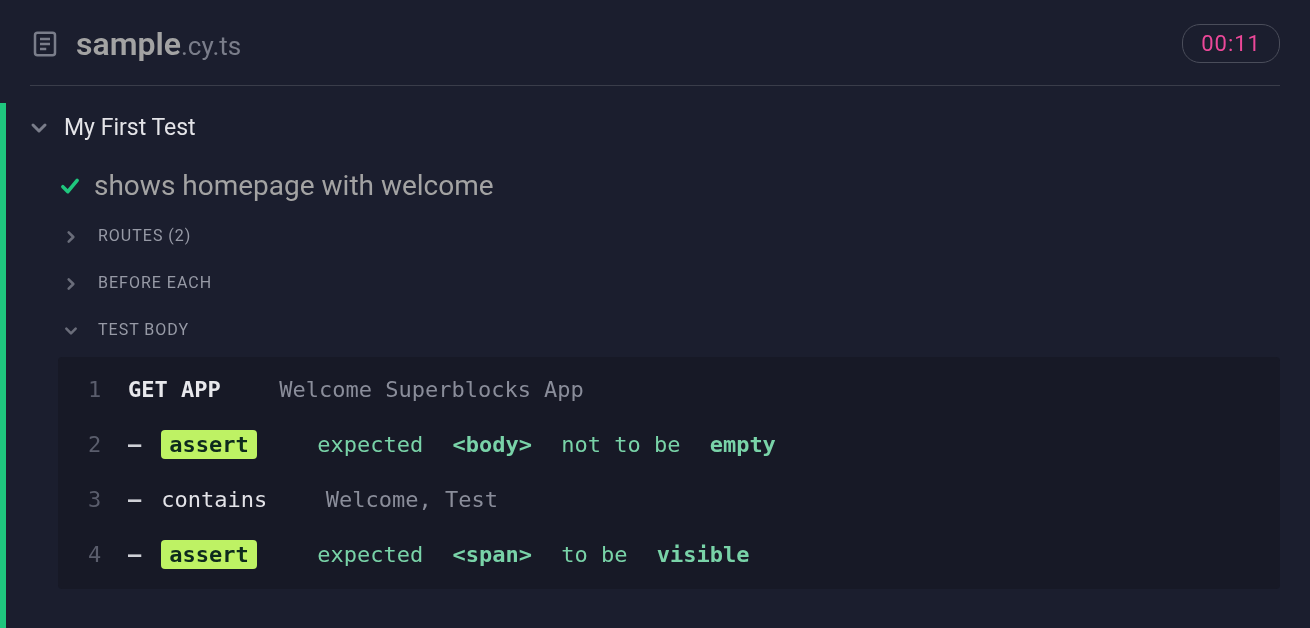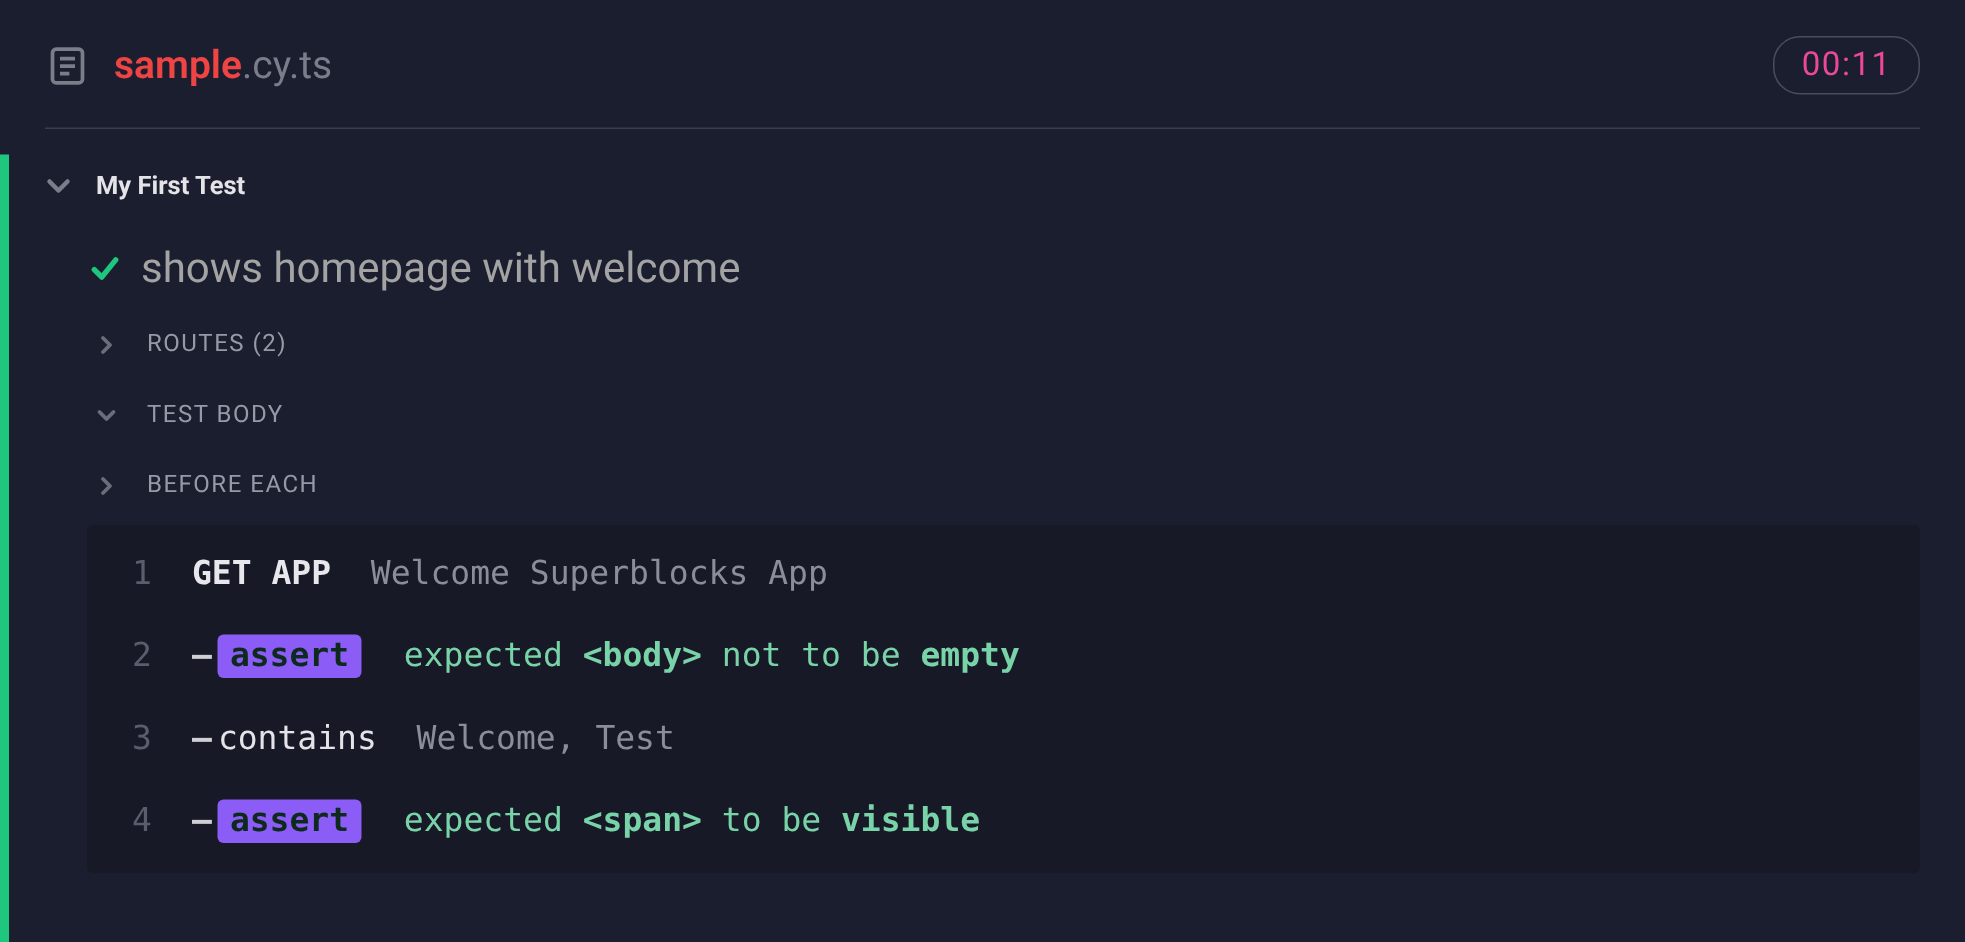--- a/index.html
+++ b/index.html
@@ -24,23 +24,23 @@
     align-items: center;
     padding: 24px 30px 22px 30px;
   }
   .file-icon {
     width: 30px;
     height: 30px;
     margin-right: 16px;
     flex-shrink: 0;
   }
   .file-name {
-    font-size: 26px;
+    font-size: 32px;
     font-weight: 600;
-    color: #ef4444;
+    color: #a3a3a3;
   }
   .file-ext {
     font-size: 26px;
     font-weight: 400;
     color: #7a7d8a;
   }
   .spacer { flex: 1; }
   .timer {
     border: 1.5px solid #4a4d5a;
     border-radius: 18px;
@@ -63,23 +63,23 @@
     align-items: center;
     padding: 4px 0 18px 0;
   }
   .suite-chevron {
     width: 18px;
     height: 18px;
     margin-right: 16px;
     flex-shrink: 0;
   }
   .suite-title {
-    font-size: 17px;
+    font-size: 23px;
     color: #e4e4e8;
-    font-weight: 700;
+    font-weight: 400;
     text-align: center;
   }
   .test-row {
     display: flex;
     align-items: center;
     padding: 10px 0 10px 30px;
   }
   .checkmark {
     width: 20px;
     height: 20px;
@@ -123,40 +123,40 @@
   }
   .cmd-num {
     width: 40px;
     color: #5a5d6c;
     font-weight: 400;
     flex-shrink: 0;
   }
   .cmd-body {
     display: flex;
     align-items: center;
-    gap: 0;
+    gap: 16px;
   }
   .cmd-dash {
     color: #cfd0d6;
     font-weight: 700;
     margin-right: 4px;
   }
   .cmd-get {
     color: #e8e8ec;
     font-weight: 700;
   }
   .cmd-msg {
     color: #8a8d9a;
   }
   .cmd-contains {
     color: #e3e3e8;
     font-weight: 400;
   }
   .assert-badge {
-    background: #8b5cf6;
+    background: #bef264;
     color: #0d2a1d;
     font-weight: 700;
     padding: 2px 8px;
     border-radius: 4px;
     margin-right: 2px;
   }
   .assert-txt {
     color: #79d3a8;
   }
   .assert-bold {
@@ -212,33 +212,33 @@
       <svg viewBox="0 0 12 12" fill="none" stroke="#6a6d7a" stroke-width="2.2" stroke-linecap="round" stroke-linejoin="round">
         <polyline points="4,2 8,6 4,10"></polyline>
       </svg>
     </span>
     <span class="section-label">ROUTES (2)</span>
   </div>
 
   <div class="section-row">
     <span class="section-chevron">
       <svg viewBox="0 0 12 12" fill="none" stroke="#6a6d7a" stroke-width="2.2" stroke-linecap="round" stroke-linejoin="round">
-        <polyline points="2,4 6,8 10,4"></polyline>
-      </svg>
-    </span>
-    <span class="section-label">TEST BODY</span>
+        <polyline points="4,2 8,6 4,10"></polyline>
+      </svg>
+    </span>
+    <span class="section-label">BEFORE EACH</span>
   </div>
 
   <div class="section-row">
     <span class="section-chevron">
       <svg viewBox="0 0 12 12" fill="none" stroke="#6a6d7a" stroke-width="2.2" stroke-linecap="round" stroke-linejoin="round">
-        <polyline points="4,2 8,6 4,10"></polyline>
-      </svg>
-    </span>
-    <span class="section-label">BEFORE EACH</span>
+        <polyline points="2,4 6,8 10,4"></polyline>
+      </svg>
+    </span>
+    <span class="section-label">TEST BODY</span>
   </div>
 
   <div class="commands">
 
     <div class="command-row">
       <span class="cmd-num">1</span>
       <span class="cmd-body">
         <span class="cmd-get">GET APP</span><span class="cmd-msg">  </span><span class="cmd-msg">Welcome Superblocks App</span>
       </span>
     </div>

